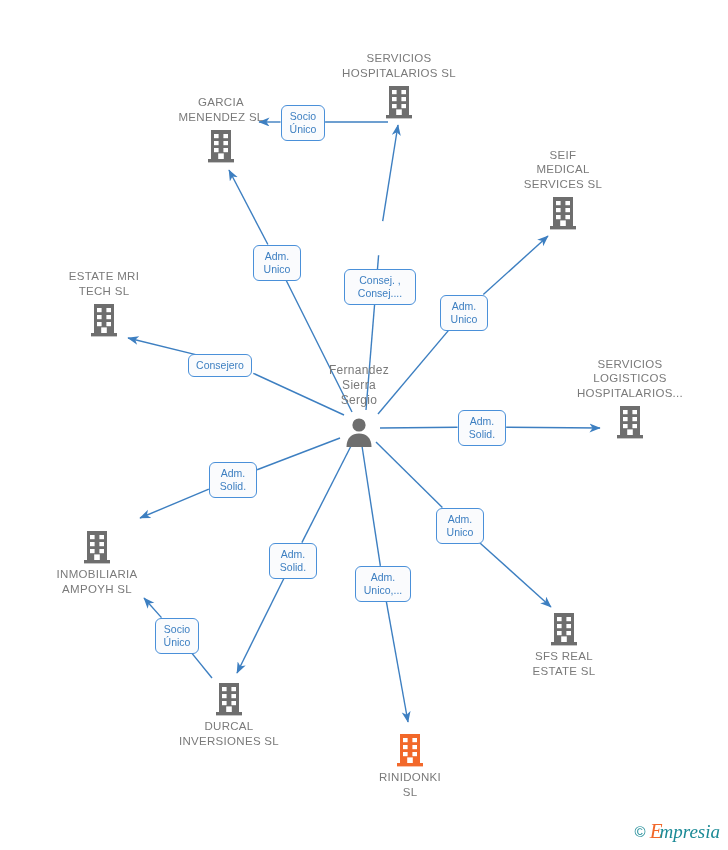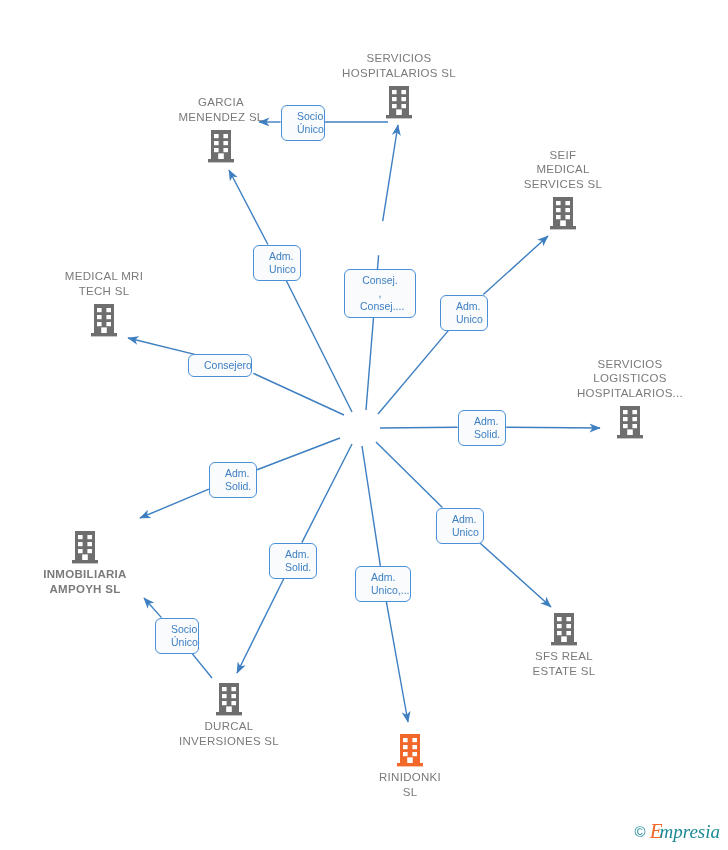--- a/index.html
+++ b/index.html
@@ -39,21 +39,21 @@
 
   
   .chip{
     position:absolute;
     border:1.3px solid #4a90d9;
     border-radius:6px;
     background:#fafbfd;
     color:#3d7fc1;
     font-size:10.5px;
     line-height:13px;
-    padding:4px 15px;
+    padding:4px 7px;
     text-align:center;
     white-space:pre-line;
     font-family:"Liberation Sans", sans-serif;
     box-sizing:border-box;
   }
 
   
   #watermark{
     position:absolute;
     right:8px;bottom:6px;
@@ -148,21 +148,21 @@
             <rect x="17.4" y="6" width="4.6" height="4.2" fill="#fff"></rect>
             <rect x="8" y="13" width="4.6" height="4.2" fill="#fff"></rect>
             <rect x="17.4" y="13" width="4.6" height="4.2" fill="#fff"></rect>
             <rect x="8" y="20" width="4.6" height="4.2" fill="#fff"></rect>
             <rect x="17.4" y="20" width="4.6" height="4.2" fill="#fff"></rect>
             <rect x="12.2" y="25.4" width="5.6" height="5.6" fill="#fff"></rect>
           </svg>
         </div>
       </div>
       <div class="node lbl-above" style="left: 104px; pointer-events: auto; top: 269px;">
-        <div class="node-label">MEDICAL MRI
+        <div class="node-label">ESTATE MRI
 TECH  SL</div>
         <div class="icon-wrap">
           <svg width="30" height="36" viewBox="0 0 30 36" aria-hidden="true">
             <rect x="5" y="2" width="20" height="29" fill="#6e6e6e"></rect>
             <rect x="2" y="31" width="26" height="3.4" fill="#6e6e6e"></rect>
             <rect x="8" y="6" width="4.6" height="4.2" fill="#fff"></rect>
             <rect x="17.4" y="6" width="4.6" height="4.2" fill="#fff"></rect>
             <rect x="8" y="13" width="4.6" height="4.2" fill="#fff"></rect>
             <rect x="17.4" y="13" width="4.6" height="4.2" fill="#fff"></rect>
             <rect x="8" y="20" width="4.6" height="4.2" fill="#fff"></rect>
@@ -182,21 +182,21 @@
             <rect x="8" y="6" width="4.6" height="4.2" fill="#fff"></rect>
             <rect x="17.4" y="6" width="4.6" height="4.2" fill="#fff"></rect>
             <rect x="8" y="13" width="4.6" height="4.2" fill="#fff"></rect>
             <rect x="17.4" y="13" width="4.6" height="4.2" fill="#fff"></rect>
             <rect x="8" y="20" width="4.6" height="4.2" fill="#fff"></rect>
             <rect x="17.4" y="20" width="4.6" height="4.2" fill="#fff"></rect>
             <rect x="12.2" y="25.4" width="5.6" height="5.6" fill="#fff"></rect>
           </svg>
         </div>
       </div>
-      <div class="node lbl-below" style="left: 85px; pointer-events: auto; top: 525px; font-weight: bold;">
+      <div class="node lbl-below" style="left: 97px; pointer-events: auto; top: 525px;">
         <div class="icon-wrap">
           <svg width="30" height="36" viewBox="0 0 30 36" aria-hidden="true">
             <rect x="5" y="2" width="20" height="29" fill="#6e6e6e"></rect>
             <rect x="2" y="31" width="26" height="3.4" fill="#6e6e6e"></rect>
             <rect x="8" y="6" width="4.6" height="4.2" fill="#fff"></rect>
             <rect x="17.4" y="6" width="4.6" height="4.2" fill="#fff"></rect>
             <rect x="8" y="13" width="4.6" height="4.2" fill="#fff"></rect>
             <rect x="17.4" y="13" width="4.6" height="4.2" fill="#fff"></rect>
             <rect x="8" y="20" width="4.6" height="4.2" fill="#fff"></rect>
             <rect x="17.4" y="20" width="4.6" height="4.2" fill="#fff"></rect>
@@ -249,20 +249,31 @@
             <rect x="17.4" y="6" width="4.6" height="4.2" fill="#fff"></rect>
             <rect x="8" y="13" width="4.6" height="4.2" fill="#fff"></rect>
             <rect x="17.4" y="13" width="4.6" height="4.2" fill="#fff"></rect>
             <rect x="8" y="20" width="4.6" height="4.2" fill="#fff"></rect>
             <rect x="17.4" y="20" width="4.6" height="4.2" fill="#fff"></rect>
             <rect x="12.2" y="25.4" width="5.6" height="5.6" fill="#fff"></rect>
           </svg>
         </div>
         <div class="node-label">DURCAL
 INVERSIONES SL</div>
+      </div>
+      <div class="node lbl-above" style="left: 359px; pointer-events: auto; top: 362.5px;">
+        <div class="node-label person">Fernandez
+Sierra
+Sergio</div>
+        <div class="icon-wrap">
+          <svg width="30" height="32" viewBox="0 0 30 32" aria-hidden="true">
+            <circle cx="15" cy="9" r="6.6" fill="#6e6e6e"></circle>
+            <path d="M2.5 31 C2.5 21.5 8 17.5 15 17.5 C22 17.5 27.5 21.5 27.5 31 Z" fill="#6e6e6e"></path>
+          </svg>
+        </div>
       </div>
       <div class="chip" style="left: 253px; top: 245px; width: 48px; min-height: 34px; pointer-events: auto;">Adm.
 Unico</div>
       <div class="chip" style="left: 344px; top: 221px; width: 72px; min-height: 34px; pointer-events: auto; margin-top: 48px;">Consej. ,
 Consej....</div>
       <div class="chip" style="left: 440px; top: 295px; width: 48px; min-height: 34px; pointer-events: auto;">Adm.
 Unico</div>
       <div class="chip" style="left: 188px; top: 354px; width: 64px; min-height: 19px; pointer-events: auto;">Consejero</div>
       <div class="chip" style="left: 458px; top: 410px; width: 48px; min-height: 34px; pointer-events: auto;">Adm.
 Solid.</div>

